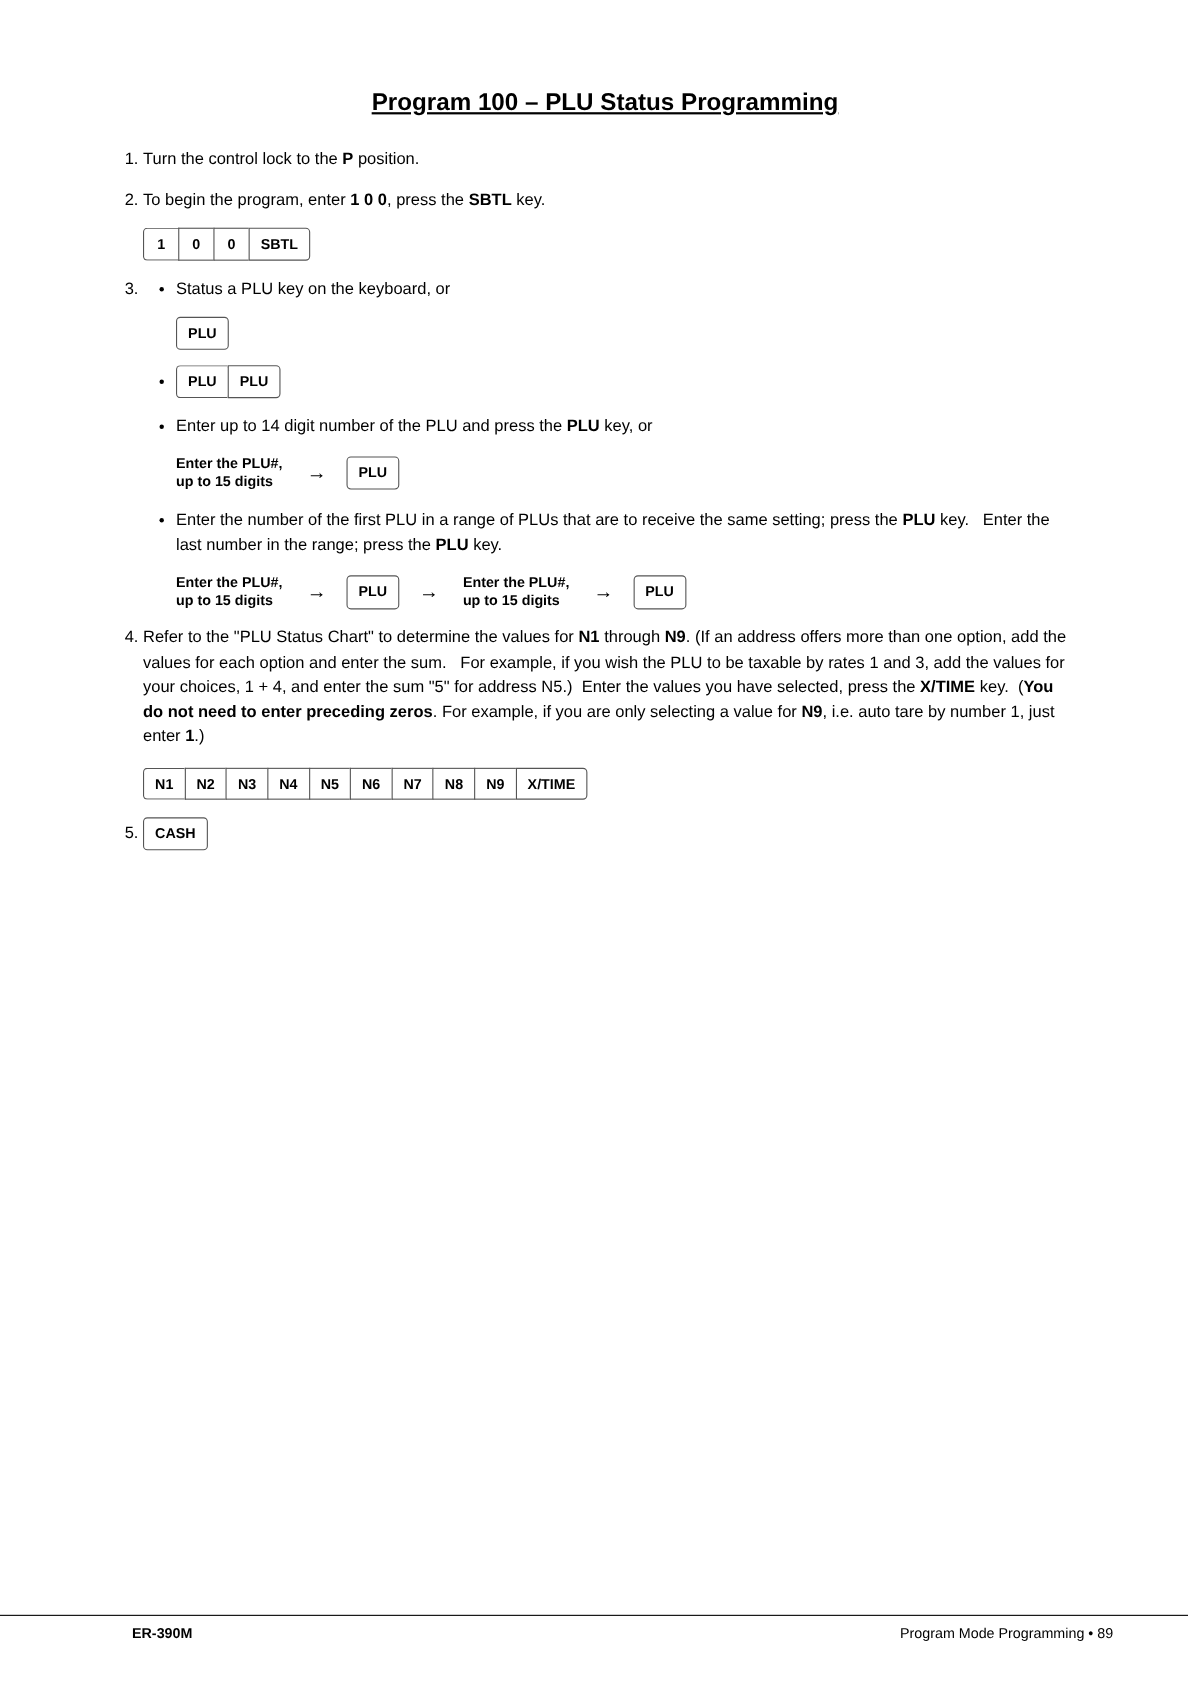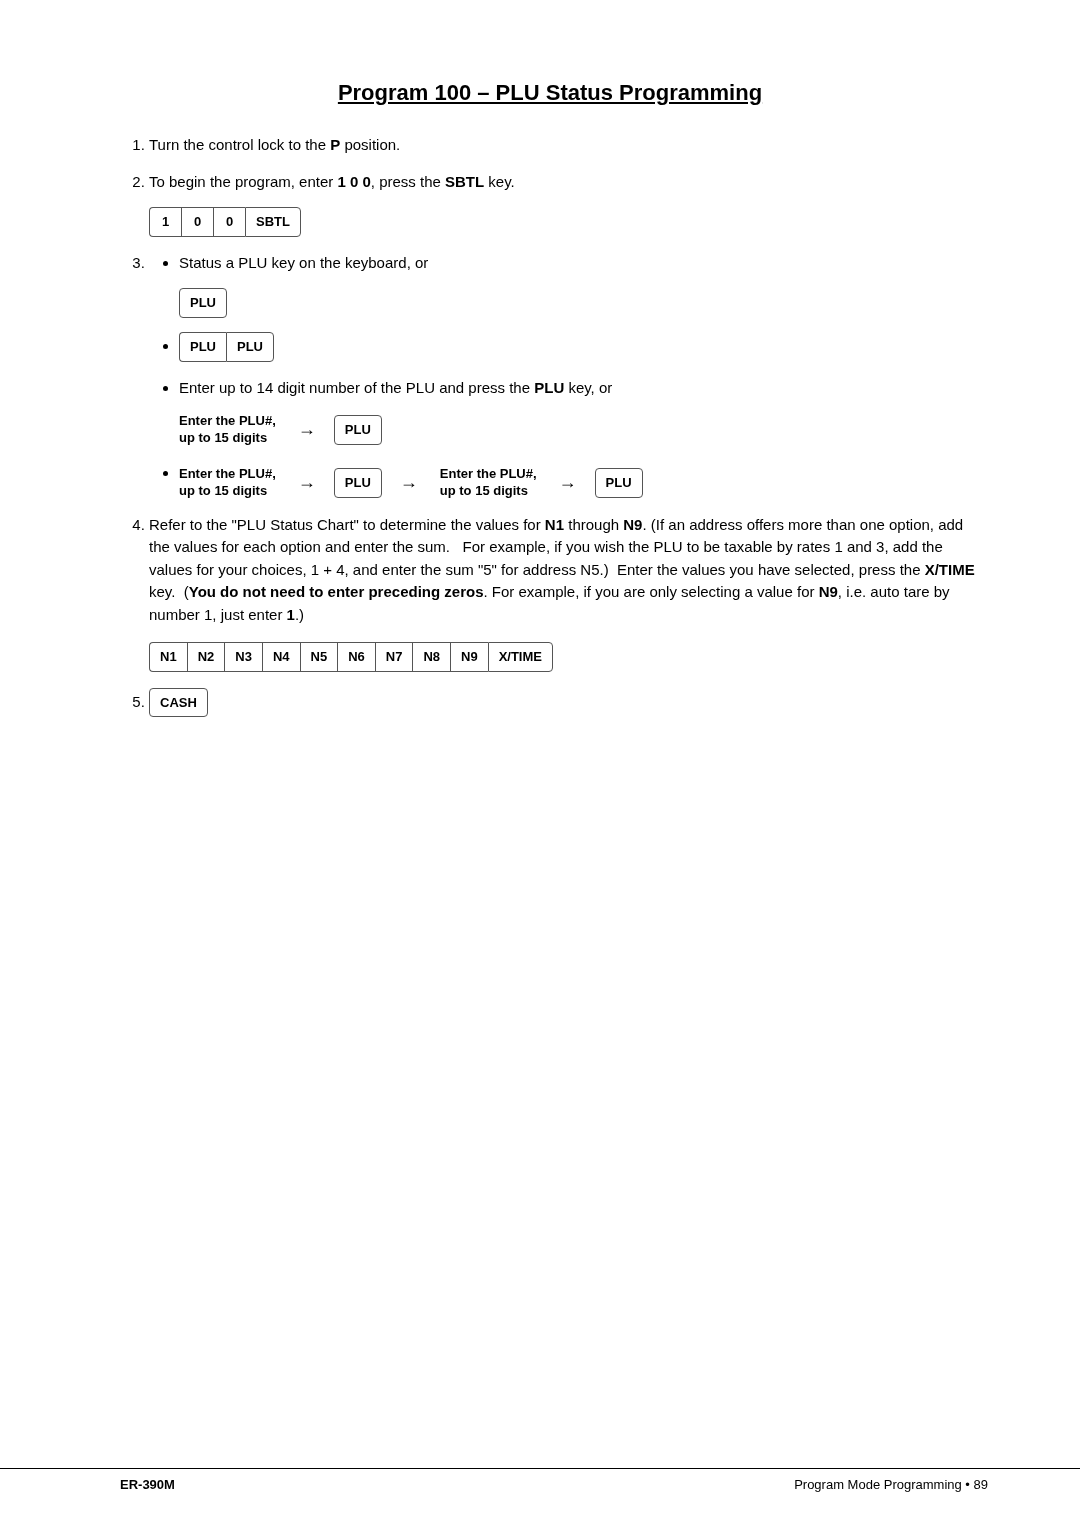--- a/index.html
+++ b/index.html
@@ -23,21 +23,21 @@
     h1 {
       font-size: 22px;
       font-weight: bold;
       text-align: center;
       margin-bottom: 28px;
       margin-top: 20px;
       text-decoration: underline;
     }
 
     ol {
-      margin-left: 29px;
+      margin-left: 10px;
       margin-bottom: 0;
     }
 
     ol > li {
       margin-bottom: 14px;
       line-height: 1.5;
     }
 
     ul {
       list-style: disc;
@@ -125,21 +125,21 @@
       margin: 14px 0;
     }
 
     .footer {
       position: absolute;
       bottom: 36px;
       left: 0;
       right: 0;
       display: flex;
       justify-content: space-between;
-      padding: 0 92px 0 120px;
+      padding: 0 68px 0 120px;
       font-size: 13px;
       border-top: 1.5px solid #000;
       padding-top: 8px;
     }
 
     .footer-left {
       font-weight: bold;
     }
 
     .footer-right {
@@ -210,20 +210,21 @@
               <span class="label-text"><strong>up to 15 digits</strong></span>
             </div>
             <span class="arrow">→</span>
             <div class="keys-group">
               <span class="key">PLU</span>
             </div>
           </div>
         </li>
 
         <li>
+          <span>Enter the number of the first PLU in a range of PLUs that are to receive the same setting; press the <strong>PLU</strong> key.&nbsp;&nbsp; Enter the last number in the range; press the <strong>PLU</strong> key.</span>
           <div class="diagram-row">
             <div class="key-label-group">
               <span class="label-text"><strong>Enter the PLU#,</strong></span>
               <span class="label-text"><strong>up to 15 digits</strong></span>
             </div>
             <span class="arrow">→</span>
             <div class="keys-group">
               <span class="key">PLU</span>
             </div>
             <span class="arrow">→</span>

